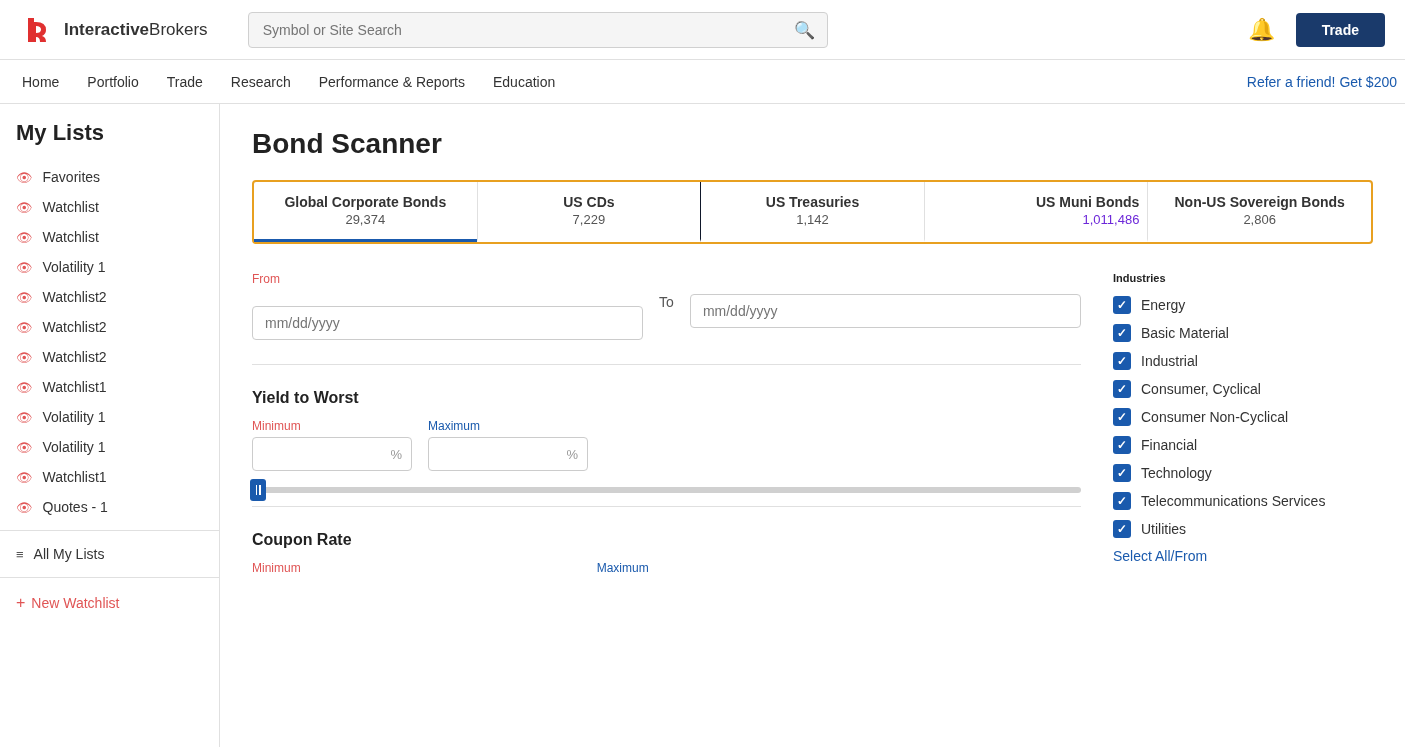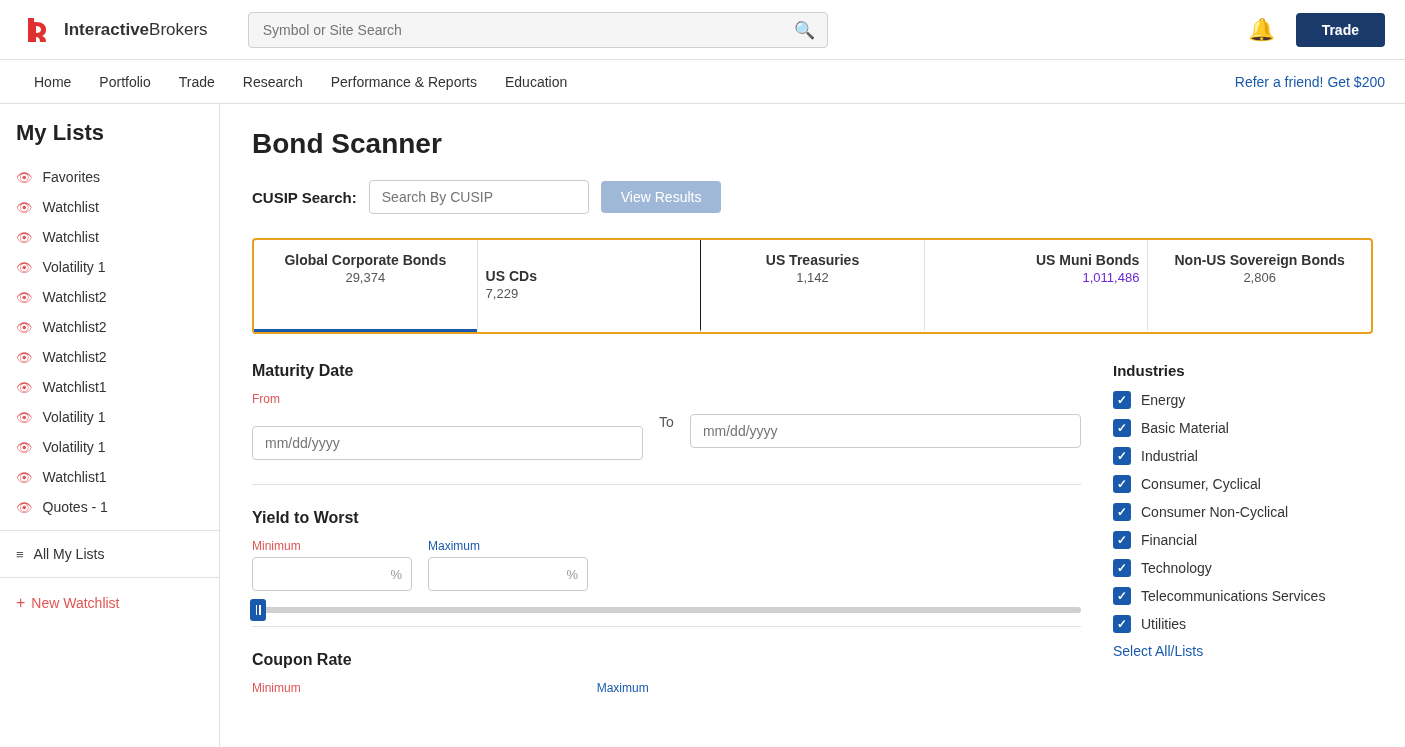--- a/index.html
+++ b/index.html
@@ -26,21 +26,21 @@
     <input type="text" style="width: 100%; padding: 9px 40px 9px 14px; border: 1px solid rgb(208, 208, 208); border-radius: 4px; background: rgb(245, 245, 245); font-size: 14px; color: rgb(102, 102, 102); outline: none;" placeholder="Symbol or Site Search">
     <span style="position:absolute;right:12px;top:50%;transform:translateY(-50%);color:#555;font-size:17px;">🔍</span>
   </div>
 
   <div style="display:flex;align-items:center;margin-left:auto;gap:20px;">
     <span style="font-size:22px;color:#1a3a6b;cursor:pointer;">🔔</span>
     <button style="background:#1a3a6b;color:#fff;border:none;padding:9px 26px;border-radius:4px;font-size:14px;font-weight:600;cursor:pointer;">Trade</button>
   </div>
 </header>
 
-<nav style="display:flex;align-items:center;padding:0 20px;height:44px;border-bottom:1px solid #e0e0e0;">
+<nav style="display:flex;align-items:center;padding:0 8px;height:44px;border-bottom:1px solid #e0e0e0;">
   <a style="padding:0 14px;height:44px;display:flex;align-items:center;font-size:14px;color:#333;cursor:pointer;text-decoration:none;">Home</a>
   <a style="padding:0 14px;height:44px;display:flex;align-items:center;font-size:14px;color:#333;cursor:pointer;text-decoration:none;">Portfolio</a>
   <a style="padding:0 14px;height:44px;display:flex;align-items:center;font-size:14px;color:#333;cursor:pointer;text-decoration:none;">Trade</a>
   <a style="padding:0 14px;height:44px;display:flex;align-items:center;font-size:14px;color:#333;cursor:pointer;text-decoration:none;">Research</a>
   <a style="padding:0 14px;height:44px;display:flex;align-items:center;font-size:14px;color:#333;cursor:pointer;text-decoration:none;">Performance &amp; Reports</a>
   <a style="padding:0 14px;height:44px;display:flex;align-items:center;font-size:14px;color:#333;cursor:pointer;text-decoration:none;">Education</a>
   <span style="margin-left:auto;color:#1a5aad;font-size:14px;font-weight:500;cursor:pointer;">Refer a friend! Get $200</span>
 </nav>
 
 <div style="display:flex;height:calc(747px - 104px);overflow:hidden;">
@@ -108,35 +108,30 @@
 
     <div style="padding:8px 16px;cursor:pointer;display:flex;align-items:center;gap:6px;">
       <span style="color:#e05555;font-size:16px;">+</span>
       <span style="color:#e05555;font-size:14px;">New Watchlist</span>
     </div>
   </aside>
 
   <main style="flex:1;overflow-y:auto;padding:24px 32px;">
     <h1 style="font-size:28px;font-weight:700;color:#222;margin-bottom:20px;">Bond Scanner</h1>
 
-    <div style="display:flex;align-items:center;gap:12px;margin-bottom:24px;">
-      <span style="font-size:15px;font-weight:600;color:#222;white-space:nowrap;">CUSIP Search:</span>
-      <input type="text" style="padding: 8px 12px; border: 1px solid rgb(204, 204, 204); border-radius: 4px; font-size: 14px; width: 220px; color: rgb(102, 102, 102);" placeholder="Search By CUSIP">
-      <button style="background:#a0b8d8;color:#fff;border:none;padding:8px 20px;border-radius:4px;font-size:14px;cursor:pointer;">View Results</button>
-    </div>
 
     <div style="border:2px solid #e8a020;border-radius:4px;margin-bottom:28px;">
       <div style="display:flex;">
 
         <div style="flex:1;padding:12px 8px;text-align:center;cursor:pointer;border-bottom:3px solid #1a5aad;">
           <div style="font-size:14px;font-weight:600;color:#333;">Global Corporate Bonds</div>
           <div style="font-size:13px;color:#555;margin-top:2px;">29,374</div>
         </div>
 
-        <div style="flex:1;padding:28px 8px;text-align:left;cursor:pointer;border-bottom:3px solid transparent;border-left:1px solid #e0e0e0;">
+        <div style="flex:1;padding:12px 8px;text-align:center;cursor:pointer;border-bottom:3px solid transparent;border-left:1px solid #e0e0e0;">
           <div style="font-size:14px;font-weight:600;color:#333;">US CDs</div>
           <div style="font-size:13px;color:#555;margin-top:2px;">7,229</div>
         </div>
 
         <div style="flex:1;padding:12px 8px;text-align:center;cursor:pointer;border-bottom:3px solid transparent;border-left:1px solid #0f172a;">
           <div style="font-size:14px;font-weight:600;color:#333;">US Treasuries</div>
           <div style="font-size:13px;color:#555;margin-top:2px;">1,142</div>
         </div>
 
         <div style="flex:1;padding:12px 8px;text-align:right;cursor:pointer;border-bottom:3px solid transparent;border-left:1px solid #e0e0e0;">
@@ -150,21 +145,20 @@
         </div>
 
       </div>
     </div>
 
     <div style="display:flex;gap:32px;">
 
       <div style="flex:1;">
 
         <div style="border-bottom:1px solid #e0e0e0;padding-bottom:24px;margin-bottom:24px;">
-          <div style="font-size:16px;font-weight:700;color:#222;margin-bottom:12px;">Maturity Date</div>
           <div style="display:flex;gap:16px;align-items:flex-start;">
             <div style="flex:1;">
               <div style="font-size:12px;color:#e05555;margin-bottom:20px;font-weight:500;">From</div>
               <input type="text" style="width: 100%; padding: 8px 12px; border: 1px solid rgb(204, 204, 204); border-radius: 4px; font-size: 14px; color: rgb(153, 153, 153);" placeholder="mm/dd/yyyy">
             </div>
             <div style="padding-top:22px;font-size:14px;color:#555;">To</div>
             <div style="flex:1;">
               <input type="text" style="width: 100%; padding: 8px 12px; border: 1px solid rgb(204, 204, 204); border-radius: 4px; font-size: 14px; color: rgb(153, 153, 153); margin-top: 22px;" placeholder="mm/dd/yyyy">
             </div>
           </div>
@@ -204,21 +198,21 @@
             <div style="font-size:12px;color:#e05555;font-weight:500;">Minimum</div>
             <div style="margin-left:280px;">
               <div style="font-size:12px;color:#1a5aad;font-weight:500;">Maximum</div>
             </div>
           </div>
         </div>
 
       </div>
 
       <div style="width:260px;flex-shrink:0;">
-        <div style="font-size:15px;font-weight:700;color:#222;margin-bottom:12px;">Industries</div>
+        <div style="font-size:11px;font-weight:700;color:#222;margin-bottom:12px;">Industries</div>
 
         <div style="display:flex;align-items:center;gap:10px;margin-bottom:10px;cursor:pointer;">
           <div style="width:18px;height:18px;background:#1a5aad;border-radius:3px;display:flex;align-items:center;justify-content:center;flex-shrink:0;">
             <span style="color:#fff;font-size:12px;font-weight:bold;">✓</span>
           </div>
           <span style="font-size:14px;color:#333;">Energy</span>
         </div>
 
         <div style="display:flex;align-items:center;gap:10px;margin-bottom:10px;cursor:pointer;">
           <div style="width:18px;height:18px;background:#1a5aad;border-radius:3px;display:flex;align-items:center;justify-content:center;flex-shrink:0;">
@@ -269,19 +263,19 @@
           <span style="font-size:14px;color:#333;">Telecommunications Services</span>
         </div>
 
         <div style="display:flex;align-items:center;gap:10px;margin-bottom:10px;cursor:pointer;">
           <div style="width:18px;height:18px;background:#1a5aad;border-radius:3px;display:flex;align-items:center;justify-content:center;flex-shrink:0;">
             <span style="color:#fff;font-size:12px;font-weight:bold;">✓</span>
           </div>
           <span style="font-size:14px;color:#333;">Utilities</span>
         </div>
 
-        <div style="color:#1a5aad;font-size:14px;cursor:pointer;margin-top:8px;">Select All/Lists</div>
+        <div style="color:#1a5aad;font-size:14px;cursor:pointer;margin-top:8px;">Select All/From</div>
       </div>
 
     </div>
   </main>
 
 </div>
 
 </body></html>

